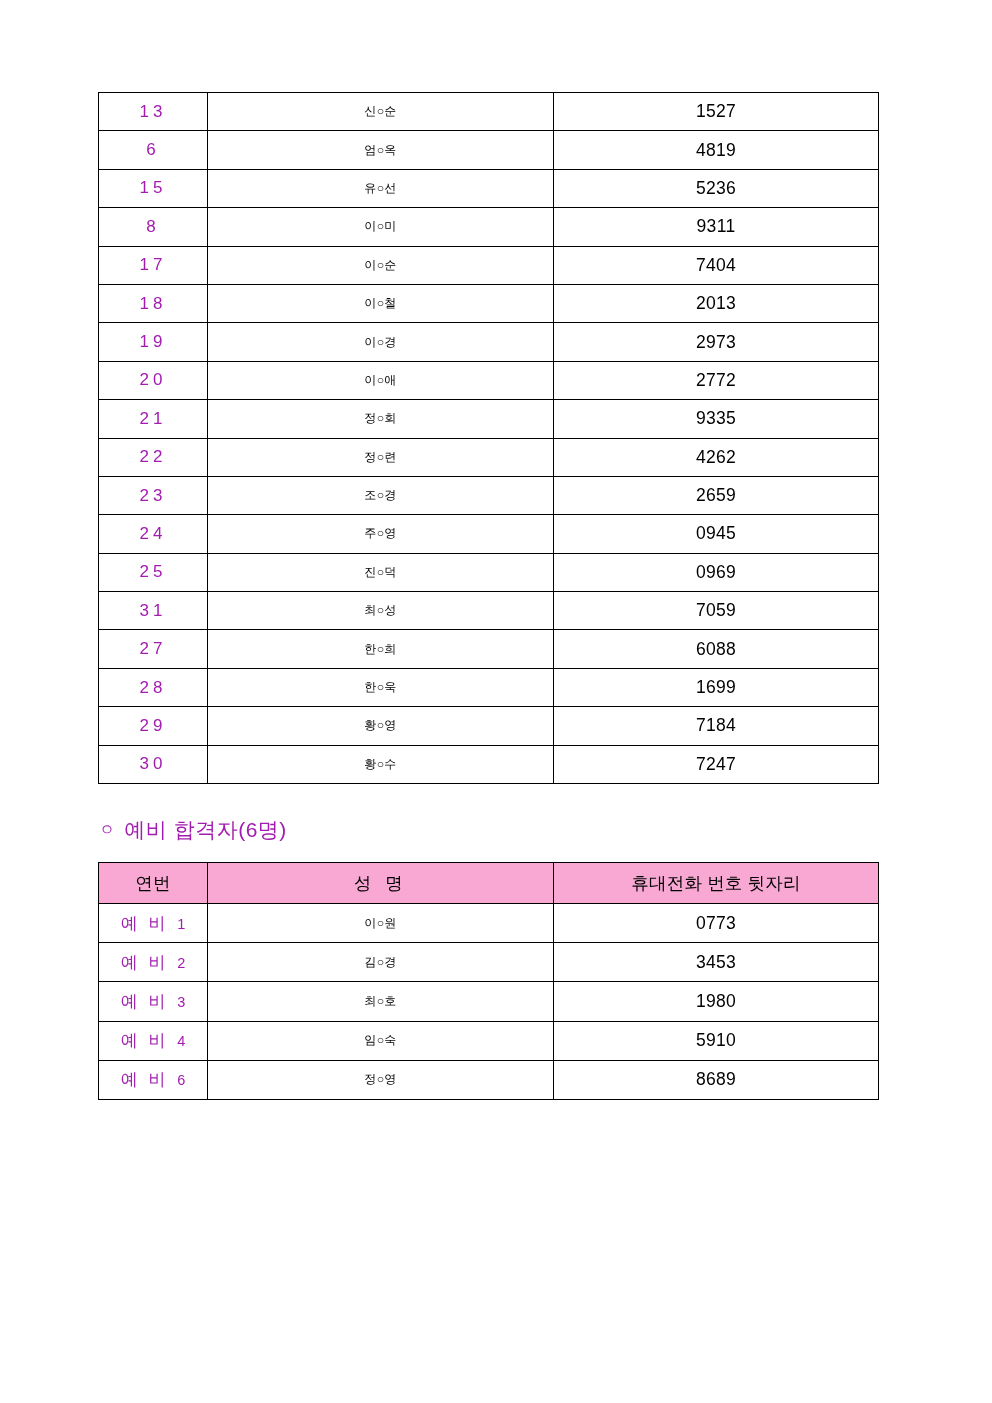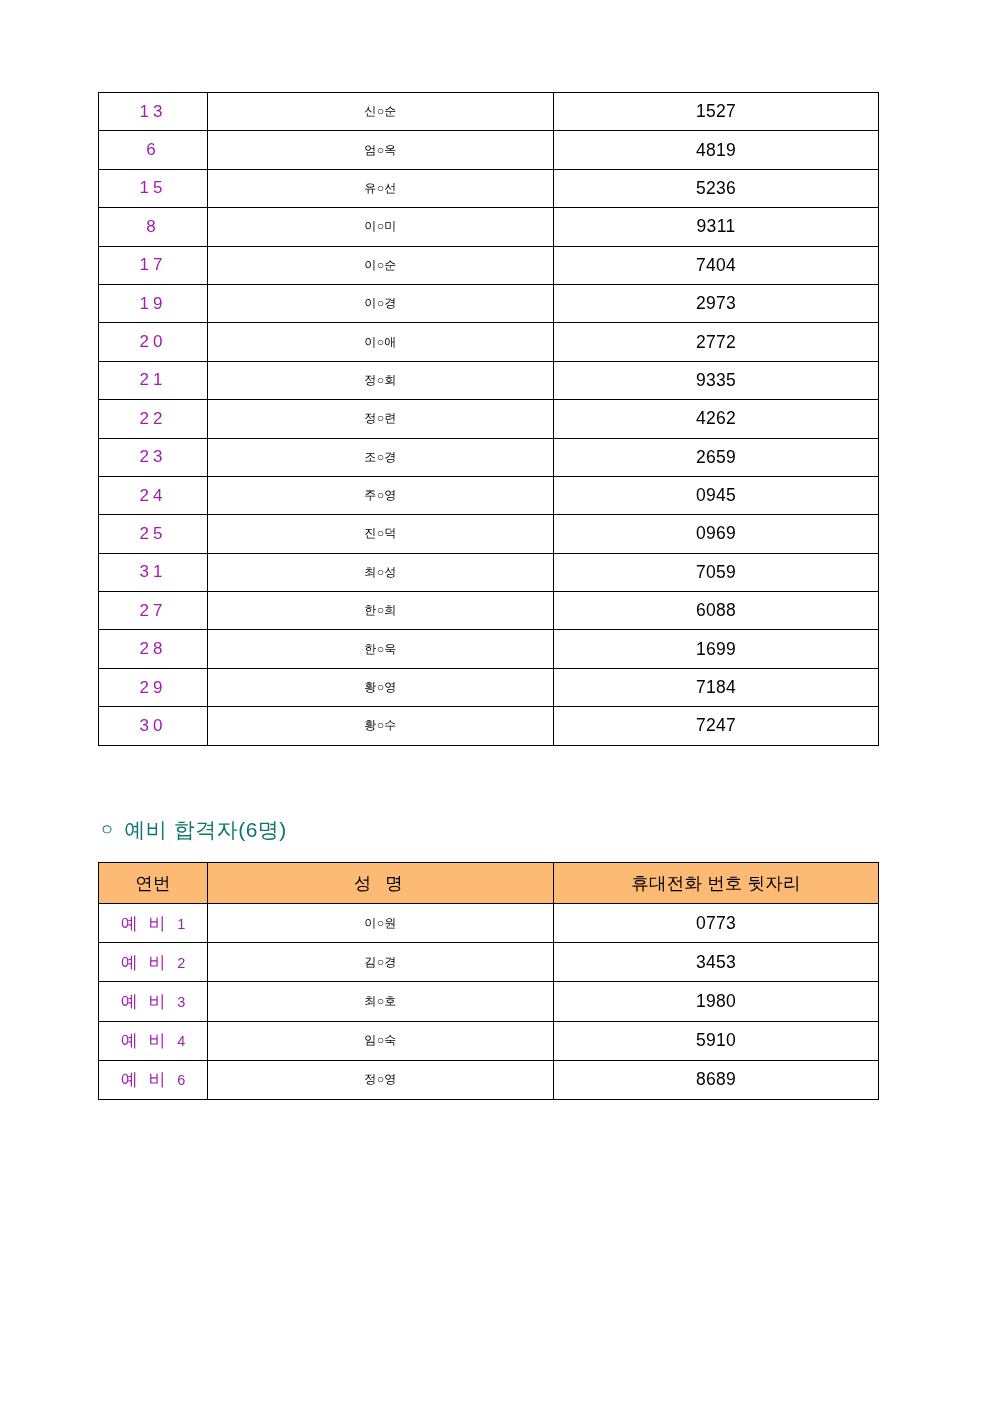--- a/index.html
+++ b/index.html
@@ -48,21 +48,21 @@
   .col-phone { width: 325px; }
 
   
   #table-accepted td { height: 37.4px; }
 
   
   #table-reserve th { height: 40px; }
   #table-reserve td { height: 38.2px; }
 
   .th-cell {
-    background: #fdba74;
+    background: #f9a8d4;
     font-weight: bold;
     font-size: 17.5px;
     letter-spacing: 0.2px;
   }
   .th-cell.wide-spaced { letter-spacing: 4.5px; }
 
   
   .seq-cell {
     font-size: 17px;
     letter-spacing: 4px;
@@ -86,21 +86,21 @@
     font-size: 17.5px;
     font-weight: bold;
     letter-spacing: 0.3px;
   }
 
   
   .section-heading {
     position: absolute;
     left: 99px;
     font-size: 21px;
-    color: #0f766e;
+    color: #a21caf;
     white-space: nowrap;
     letter-spacing: 0.3px;
   }
   .section-heading .bullet {
     font-size: 16px;
     vertical-align: 2px;
     margin-right: 9px;
   }
   .section-heading .heading-text {
     letter-spacing: 0.5px;
@@ -137,20 +137,25 @@
         <td class="seq-cell">8</td>
         <td class="name-cell">이○미</td>
         <td class="phone-cell">9311</td>
       </tr>
       <tr>
         <td class="seq-cell">17</td>
         <td class="name-cell">이○순</td>
         <td class="phone-cell">7404</td>
       </tr>
       <tr>
+        <td class="seq-cell">18</td>
+        <td class="name-cell">이○철</td>
+        <td class="phone-cell">2013</td>
+      </tr>
+      <tr>
         <td class="seq-cell">19</td>
         <td class="name-cell">이○경</td>
         <td class="phone-cell">2973</td>
       </tr>
       <tr>
         <td class="seq-cell">20</td>
         <td class="name-cell">이○애</td>
         <td class="phone-cell">2772</td>
       </tr>
       <tr>

